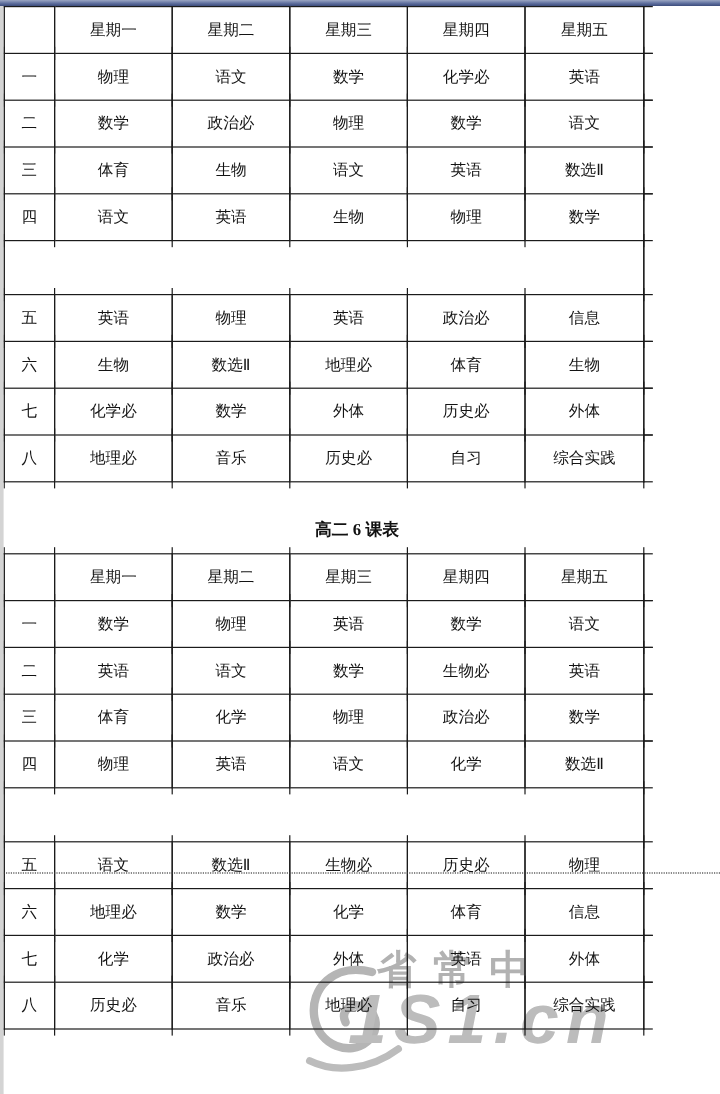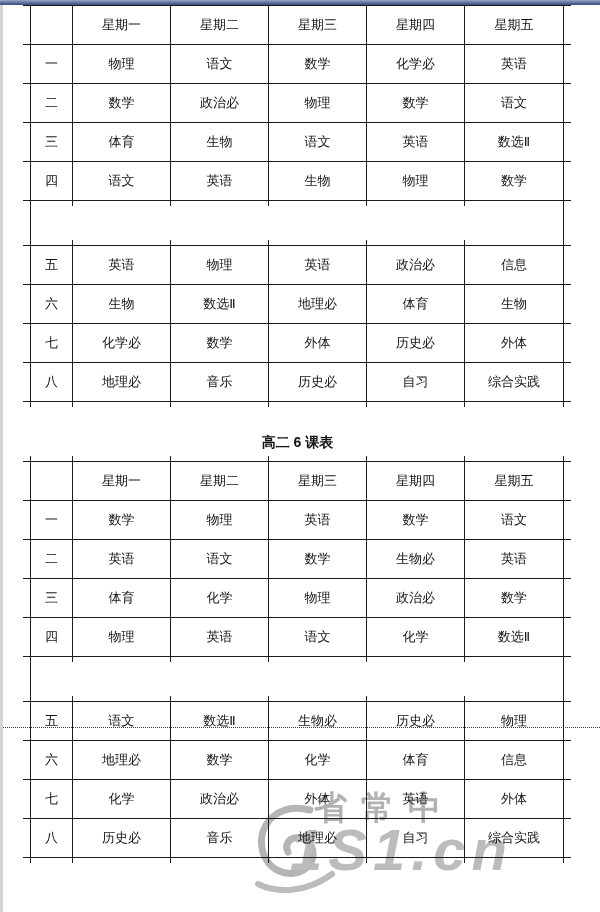--- a/index.html
+++ b/index.html
@@ -12,24 +12,24 @@
   .topbar{position:absolute;top:0;left:0;width:600px;height:5px;z-index:5;
     background:linear-gradient(#9ba6c2,#5f6f9e 55%,#3c4c7c);}
   .leftbar{position:absolute;top:5px;left:0;width:3px;height:907px;background:#d4d4d4;z-index:5;}
 
   .content{position:absolute;top:5px;left:3px;width:597px;z-index:2;}
 
   .tbl-title{
     width:535px;margin:8px 0 10px 27px;height:17px;line-height:17px;
     text-align:center;font-size:14px;font-weight:bold;color:#111;
   }
-  .tbl-title.second{margin-top:32px;}
+  .tbl-title.second{margin-top:32px;font-family:Liberation Serif, serif;}
 
   table.tt{
-    border-collapse:collapse;table-layout:fixed;width:428px;margin-left:27px;
+    border-collapse:collapse;table-layout:fixed;width:428px;
     background:transparent;position:relative;z-index:2;
   }
   .tt th,.tt td{
     border:1px solid #1b1b1b;height:38px;padding:0;text-align:center;
     vertical-align:middle;font-size:13px;font-weight:normal;color:#141414;
     position:relative;background:transparent;
   }
   
   .tt th::before,.tt td::before{
     content:"";position:absolute;left:-1px;top:-6px;width:1px;

